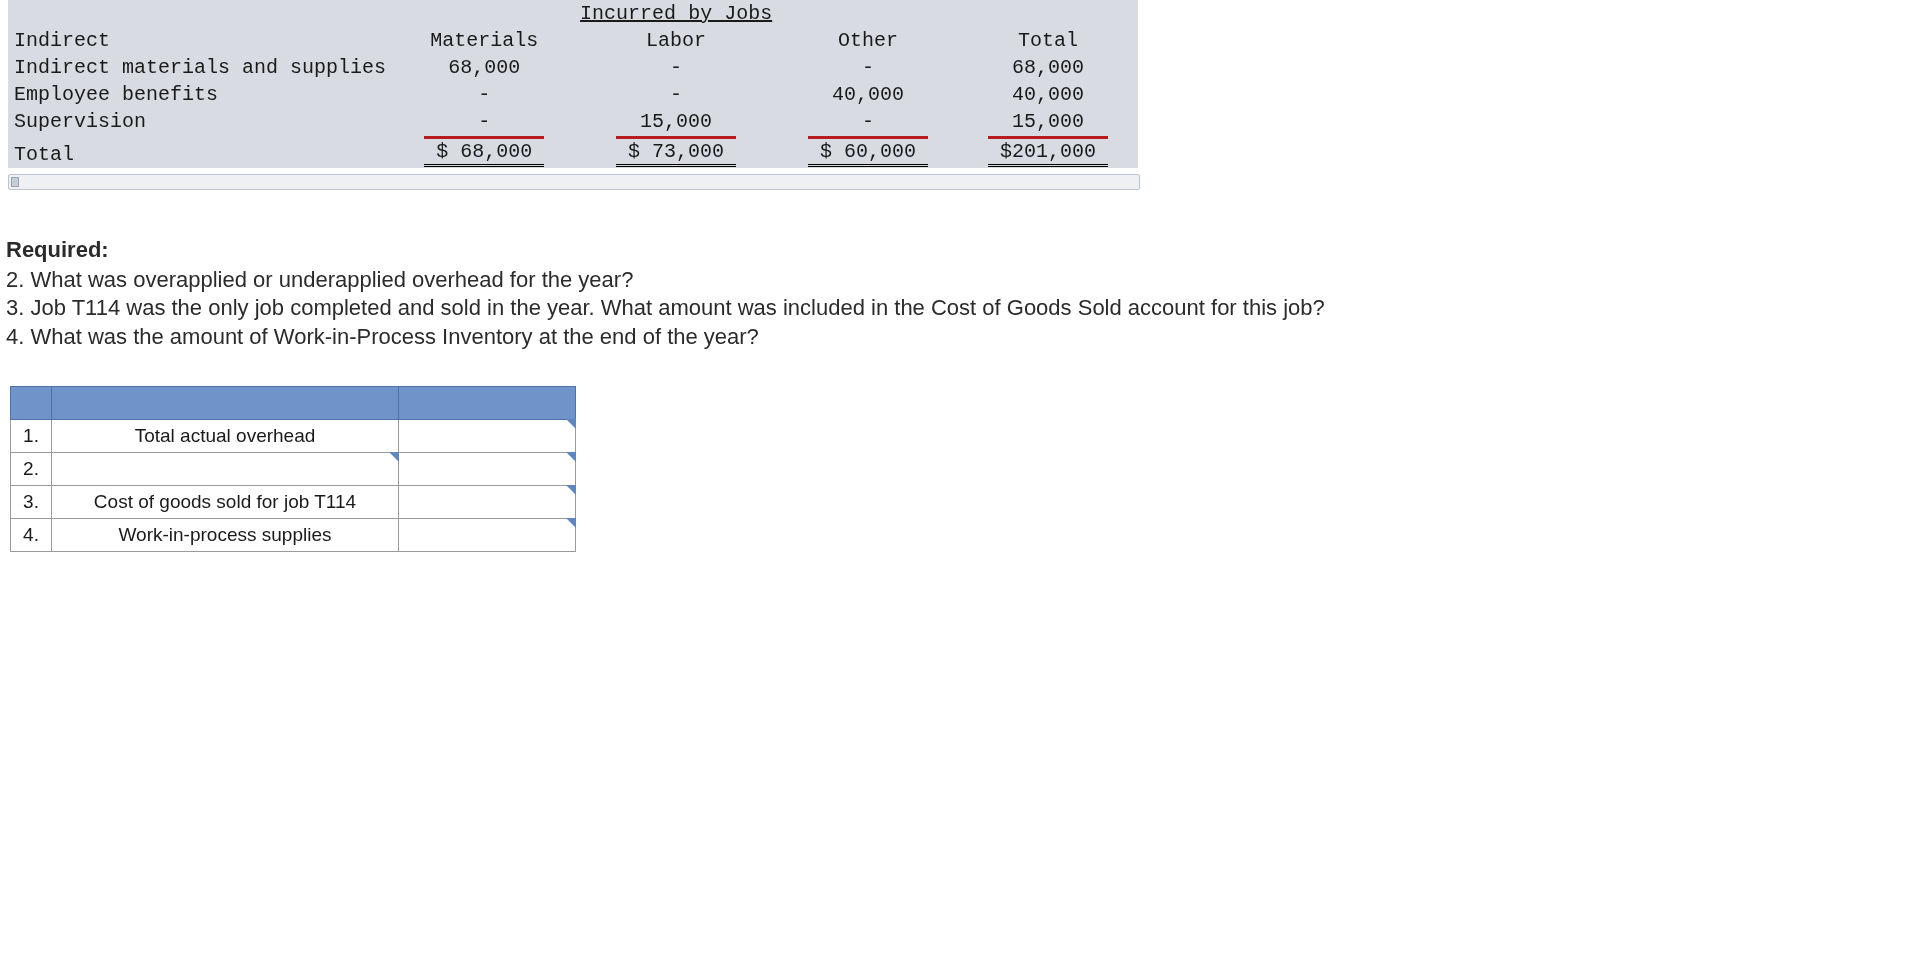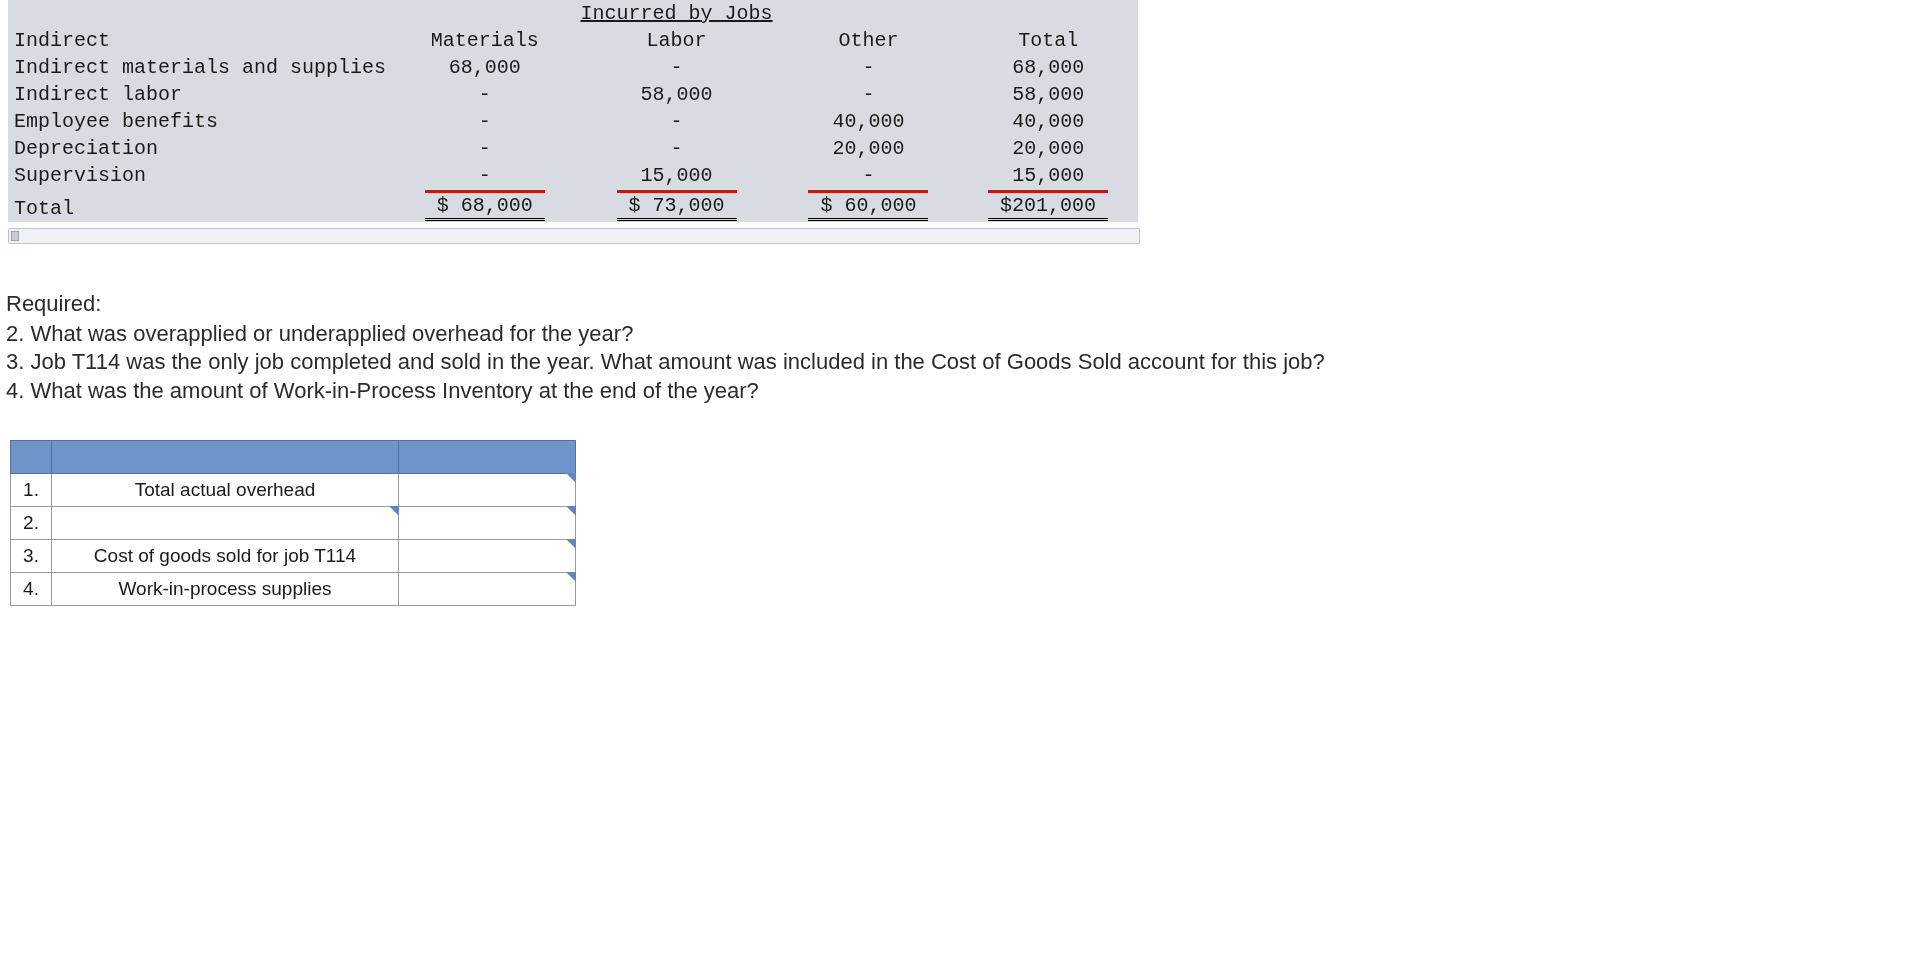--- a/index.html
+++ b/index.html
@@ -15,21 +15,21 @@
   .spanhead{text-align:center;text-decoration:underline}
   .colhead{text-align:center}
   .dbl{border-top:3px solid #b91c1c;border-bottom:3px double #000}
   .scrollbar{height:14px;background:#eef0f4;border:1px solid #bcc4cf;
     border-radius:2px;width:1130px;margin:6px 0 0 8px;position:relative}
   .scrollbar::before{content:"";position:absolute;left:2px;top:2px;width:6px;height:8px;
     background:#c7cdd6;border:1px solid #9aa3b0}
   
   .req{margin:46px 0 0 6px;font-family:"Helvetica Neue",Arial,sans-serif;
     font-size:22px;color:#2b2b2b}
-  .req-title{font-weight:400;margin-bottom:2px}
+  .req-title{font-weight:700;margin-bottom:2px}
   .req-line{margin:1px 0}
   
   .ans-wrap{margin:36px 0 0 10px}
   .ans{border-collapse:collapse}
   .ans td,.ans th{border:1px solid #9a9a9a;font-family:"Helvetica Neue",Arial,sans-serif;
     font-size:19px;padding:4px 8px;height:24px}
   .ans .n{width:24px;text-align:center}
   .ans .lbl{width:330px;text-align:center;position:relative}
   .ans .val{width:160px;text-align:left;position:relative}
   .ans thead th{background:#6f94c9;border-color:#4f72a6}
@@ -57,39 +57,25 @@
     <td class="num colhead">Total</td>
   </tr>
   <tr class="band">
     <td class="desc">Indirect materials and supplies</td>
     <td class="num">68,000</td>
     <td class="num">-</td>
     <td class="num">-</td>
     <td class="num">68,000</td>
   </tr>
   <tr class="band">
-    <td class="desc">Indirect labor</td>
-    <td class="num">-</td>
-    <td class="num">58,000</td>
-    <td class="num">-</td>
-    <td class="num">58,000</td>
-  </tr>
-  <tr class="band">
     <td class="desc">Employee benefits</td>
     <td class="num">-</td>
     <td class="num">-</td>
     <td class="num">40,000</td>
     <td class="num">40,000</td>
-  </tr>
-  <tr class="band">
-    <td class="desc">Depreciation</td>
-    <td class="num">-</td>
-    <td class="num">-</td>
-    <td class="num">20,000</td>
-    <td class="num">20,000</td>
   </tr>
   <tr class="band">
     <td class="desc">Supervision</td>
     <td class="num">-</td>
     <td class="num">15,000</td>
     <td class="num">-</td>
     <td class="num">15,000</td>
   </tr>
   <tr class="band">
     <td class="desc">Total</td>

